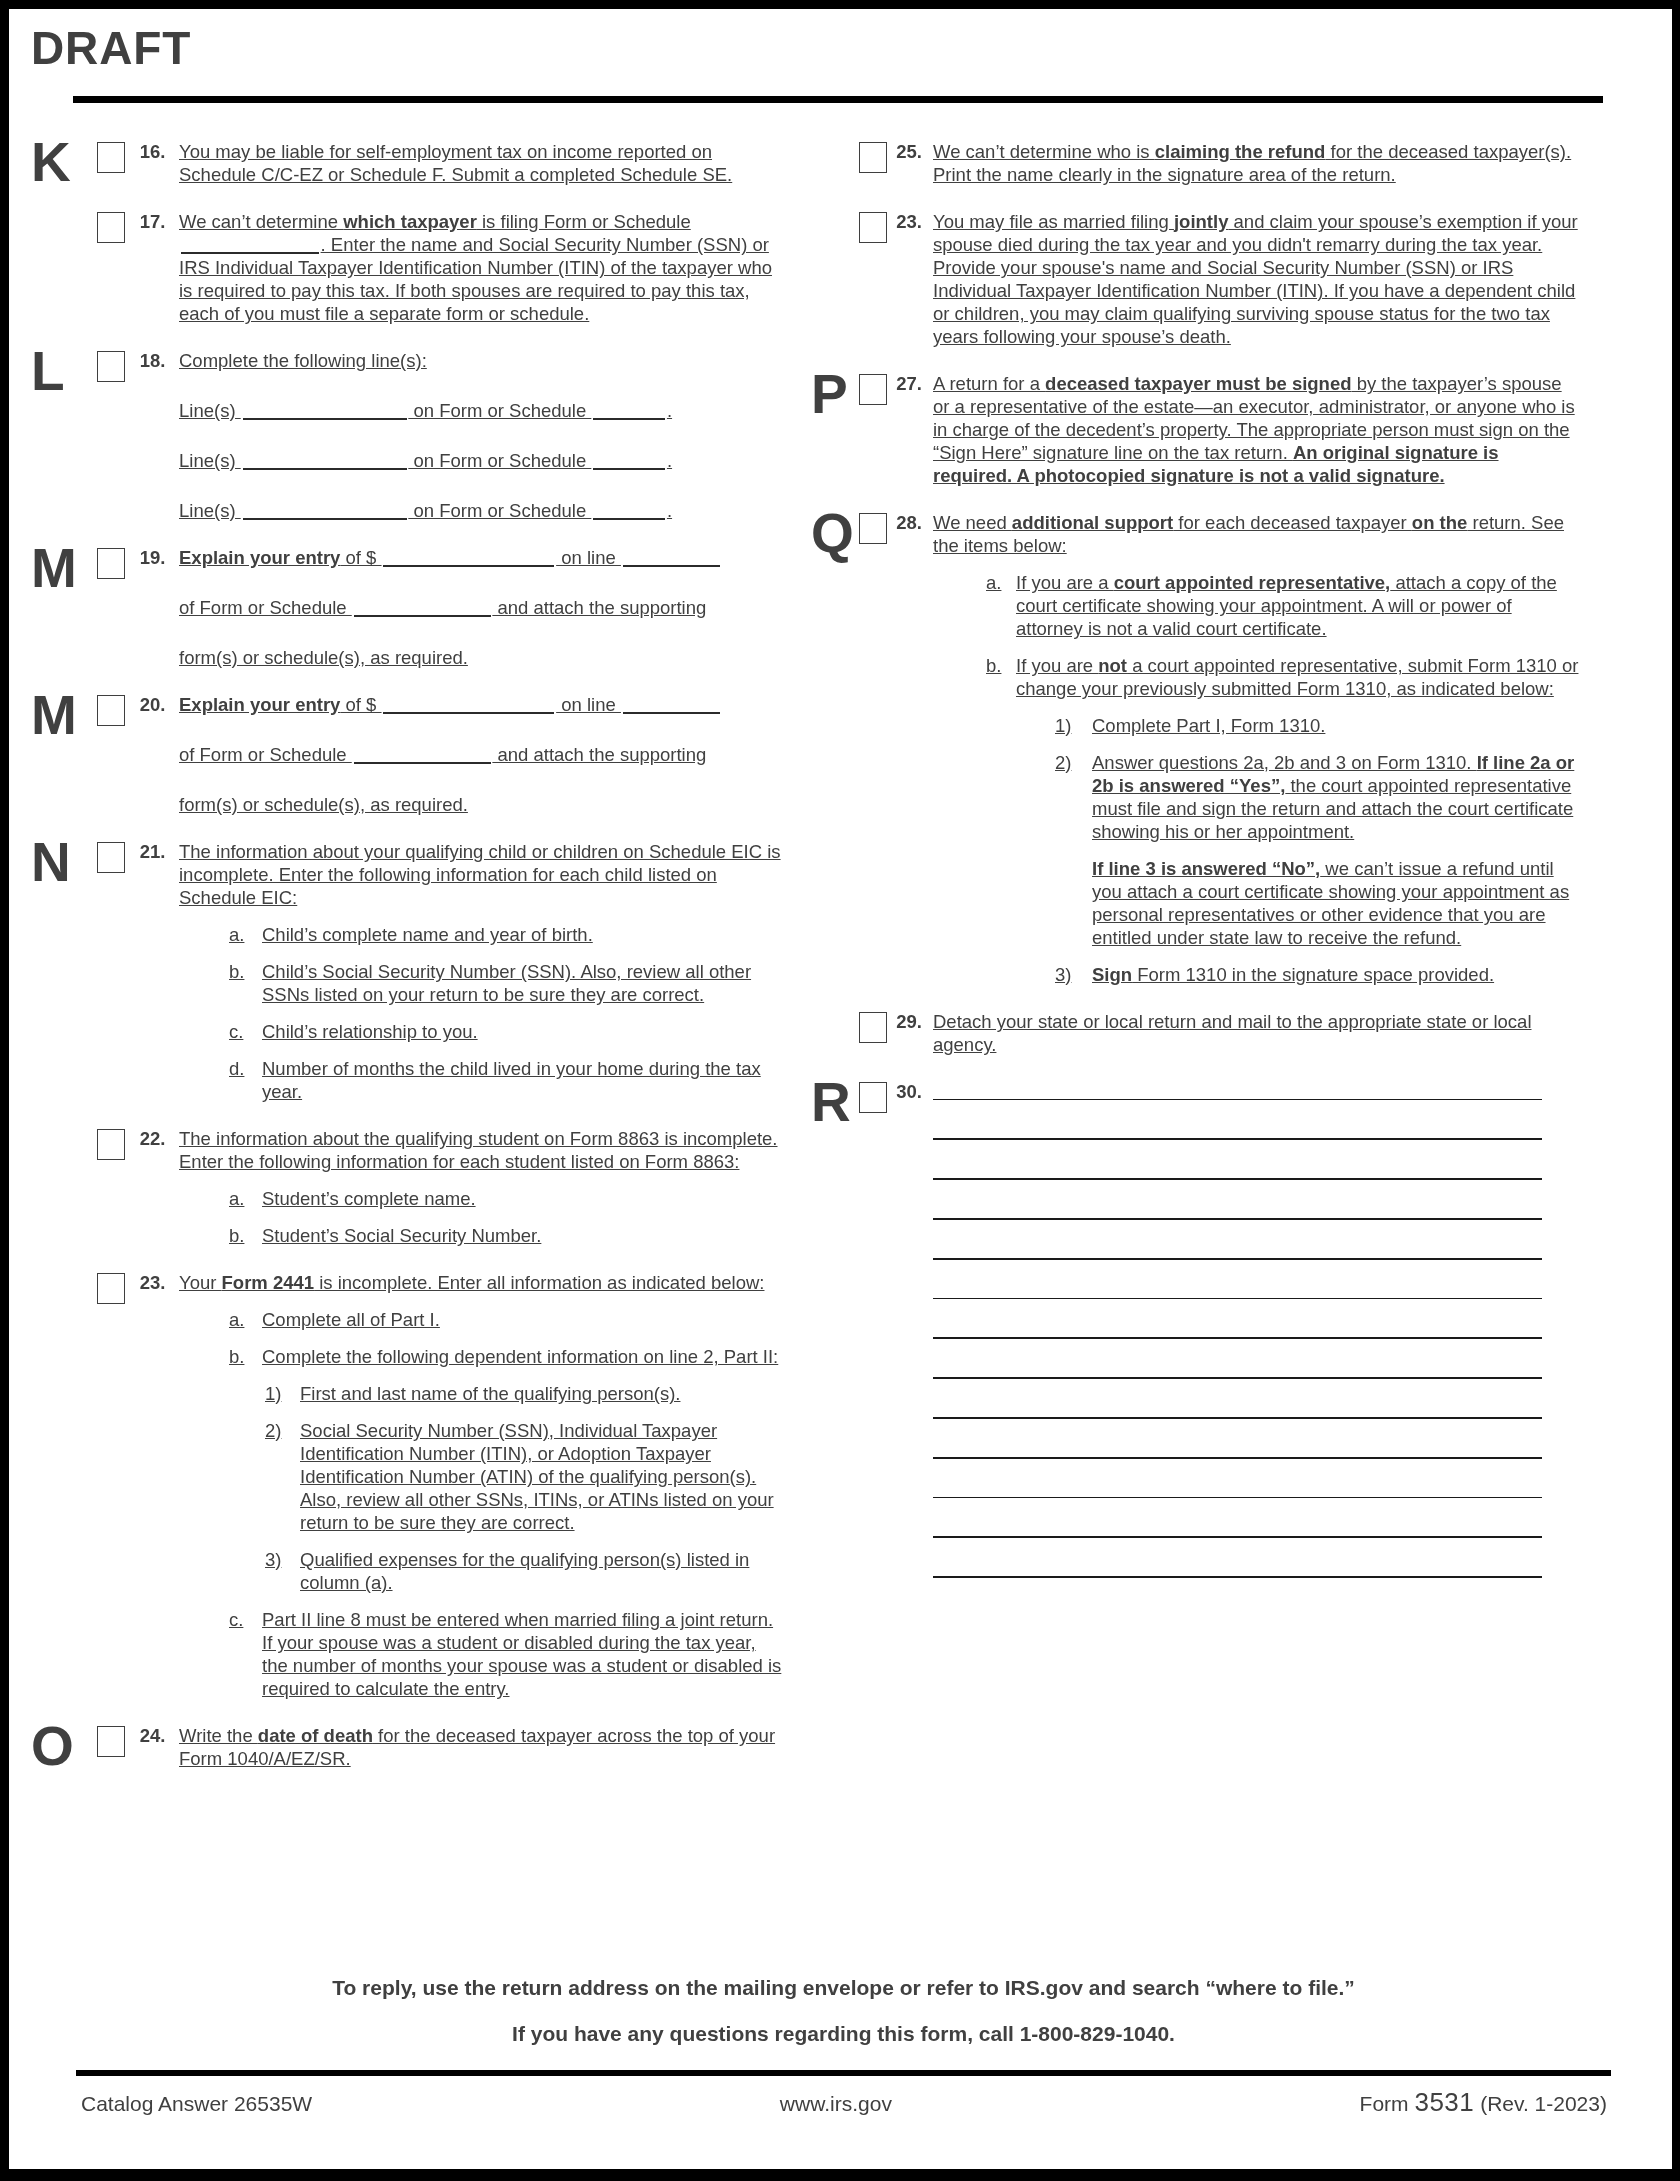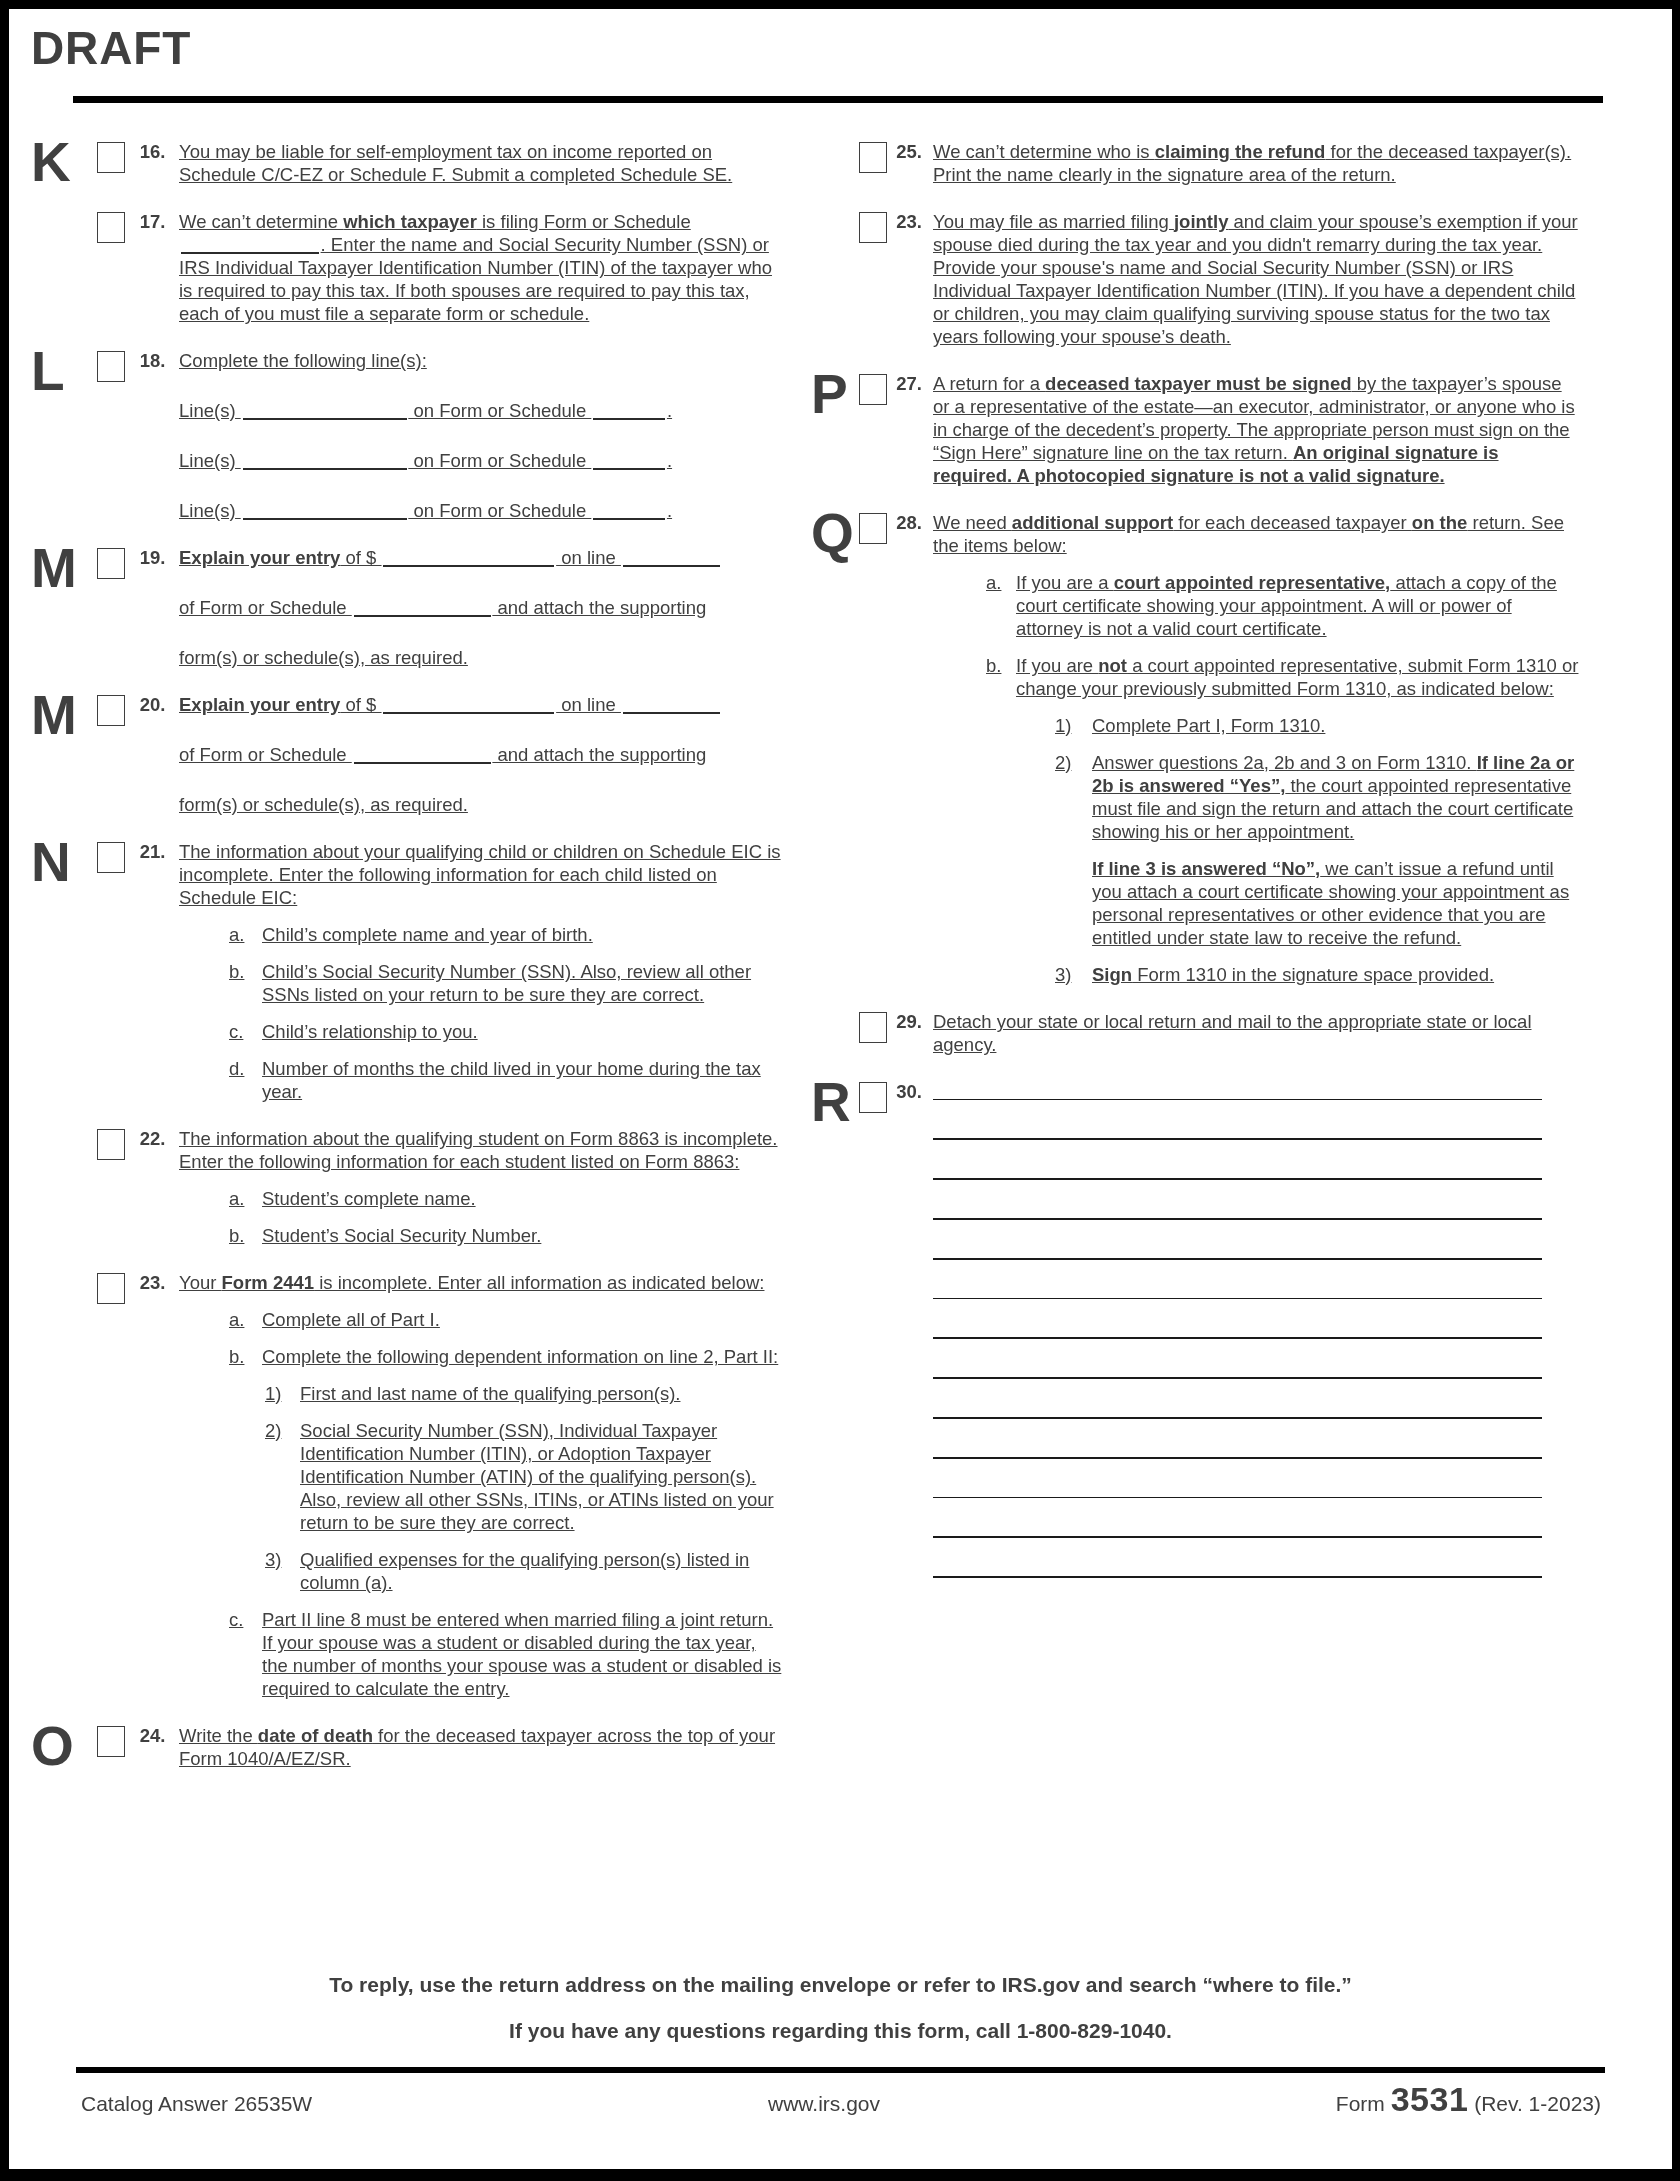--- a/index.html
+++ b/index.html
@@ -35,27 +35,27 @@
   .col-right .sub2{padding-left:122px;}
   .col-right .sub2 .marker{width:37px;flex:none;}
   .subtext{flex:1;}
   .or{padding-left:62px;}
   .p2{padding-left:159px;}
   .bold{font-weight:700;}
   .blank{display:inline-block;height:1.8px;background:#2b2b2b;vertical-align:-2.8px;margin:0 1.8px;}
   .wlines{margin-top:0;}
   .wline{width:609px;height:1.8px;background:#1a1a1a;margin-top:38px;}
   .wline:first-child{margin-top:18.5px;}
-  .footer{position:absolute;left:30px;right:30px;bottom:54px;}
+  .footer{position:absolute;left:30px;right:24px;bottom:54px;}
   .reply{text-align:center;font-weight:700;font-size:21px;line-height:24px;}
   .reply + .reply{margin-top:22px;}
   .botrule{height:6.5px;background:#000;margin:24px 37px 0 37px;}
   .footrow{display:flex;align-items:baseline;justify-content:space-between;margin-top:14.8px;padding:0 41px 0 42px;font-size:21px;}
   .formid{white-space:nowrap;}
-  .formid .fnum{font-size:34px;font-weight:700;letter-spacing:0.5px;}
+  .formid .fnum{font-size:26px;font-weight:400;letter-spacing:0.5px;}
 </style>
 </head>
 <body>
 
 <div class="page">
   <div class="draft">DRAFT</div>
   <div class="toprule"></div>
 
   <div class="columns">
     <div class="col-left" id="col-left">

